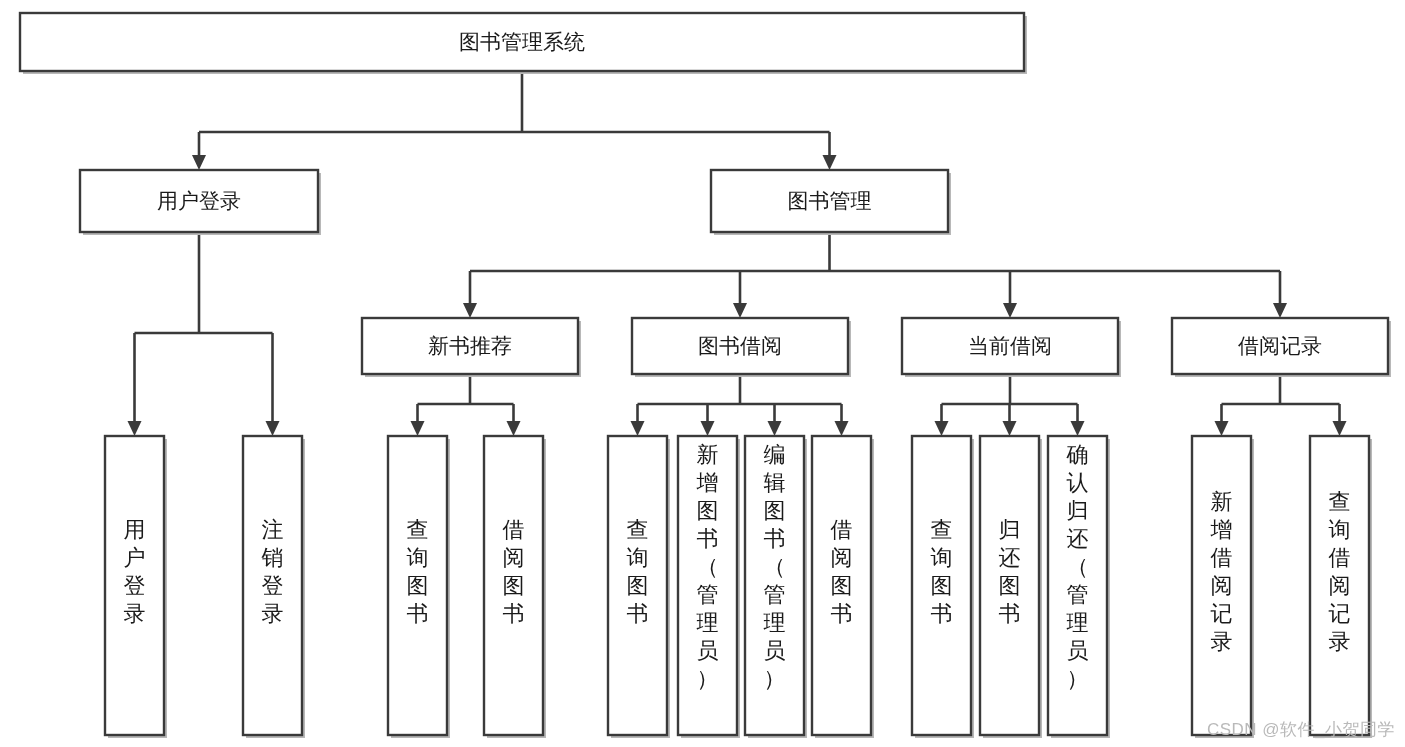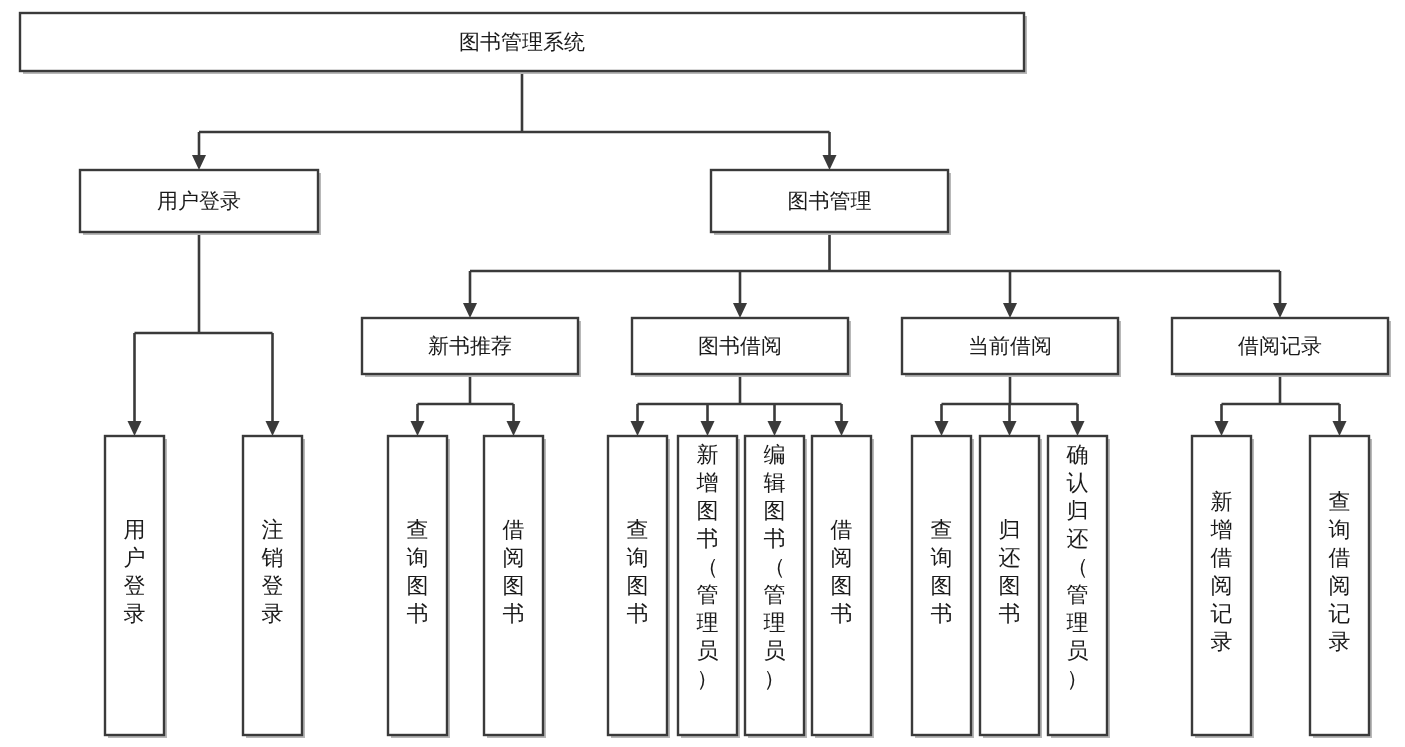--- a/index.html
+++ b/index.html
@@ -271,13 +271,14 @@
         <g>
           <text x="1339.5" y="501.5" class="leaf-char">查</text>
           <text x="1339.5" y="529.5" class="leaf-char">询</text>
           <text x="1339.5" y="557.5" class="leaf-char">借</text>
           <text x="1339.5" y="585.5" class="leaf-char">阅</text>
           <text x="1339.5" y="613.5" class="leaf-char">记</text>
           <text x="1339.5" y="641.5" class="leaf-char">录</text>
         </g>
       </g>
   </svg>
+  <div class="watermark-text">CSDN @软件_小贺同学</div>
 </div>
 
 </body></html>

